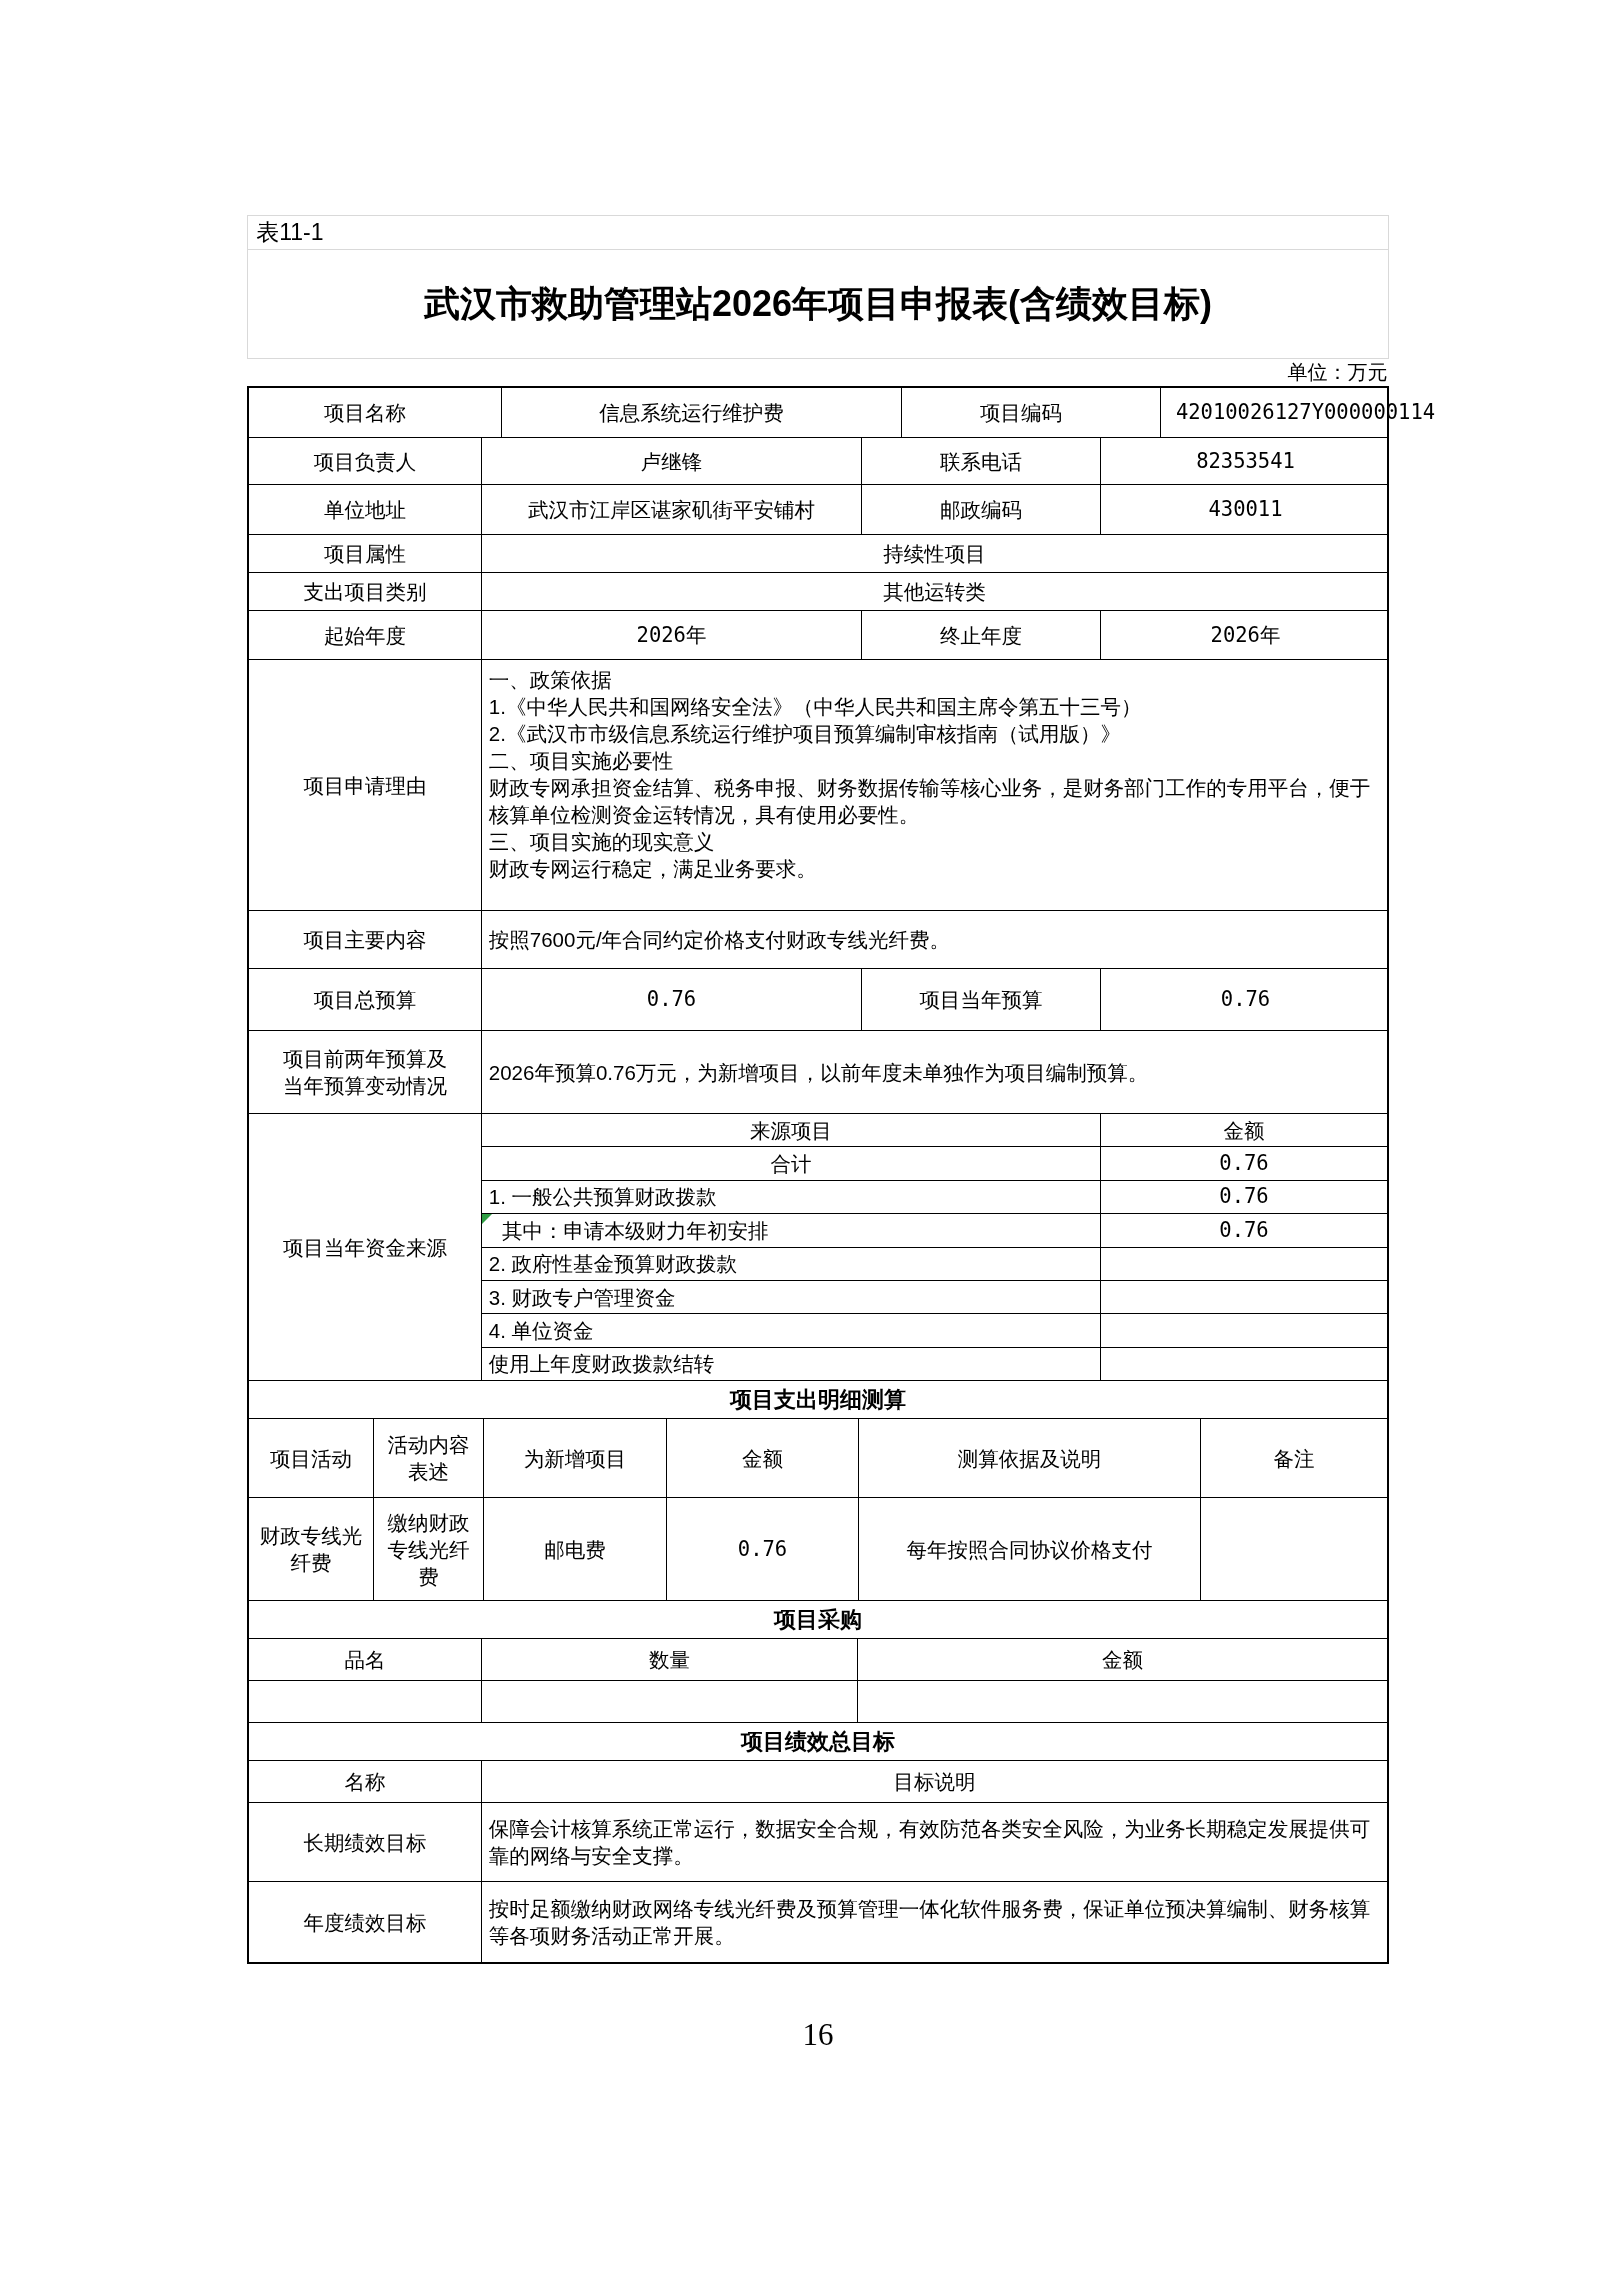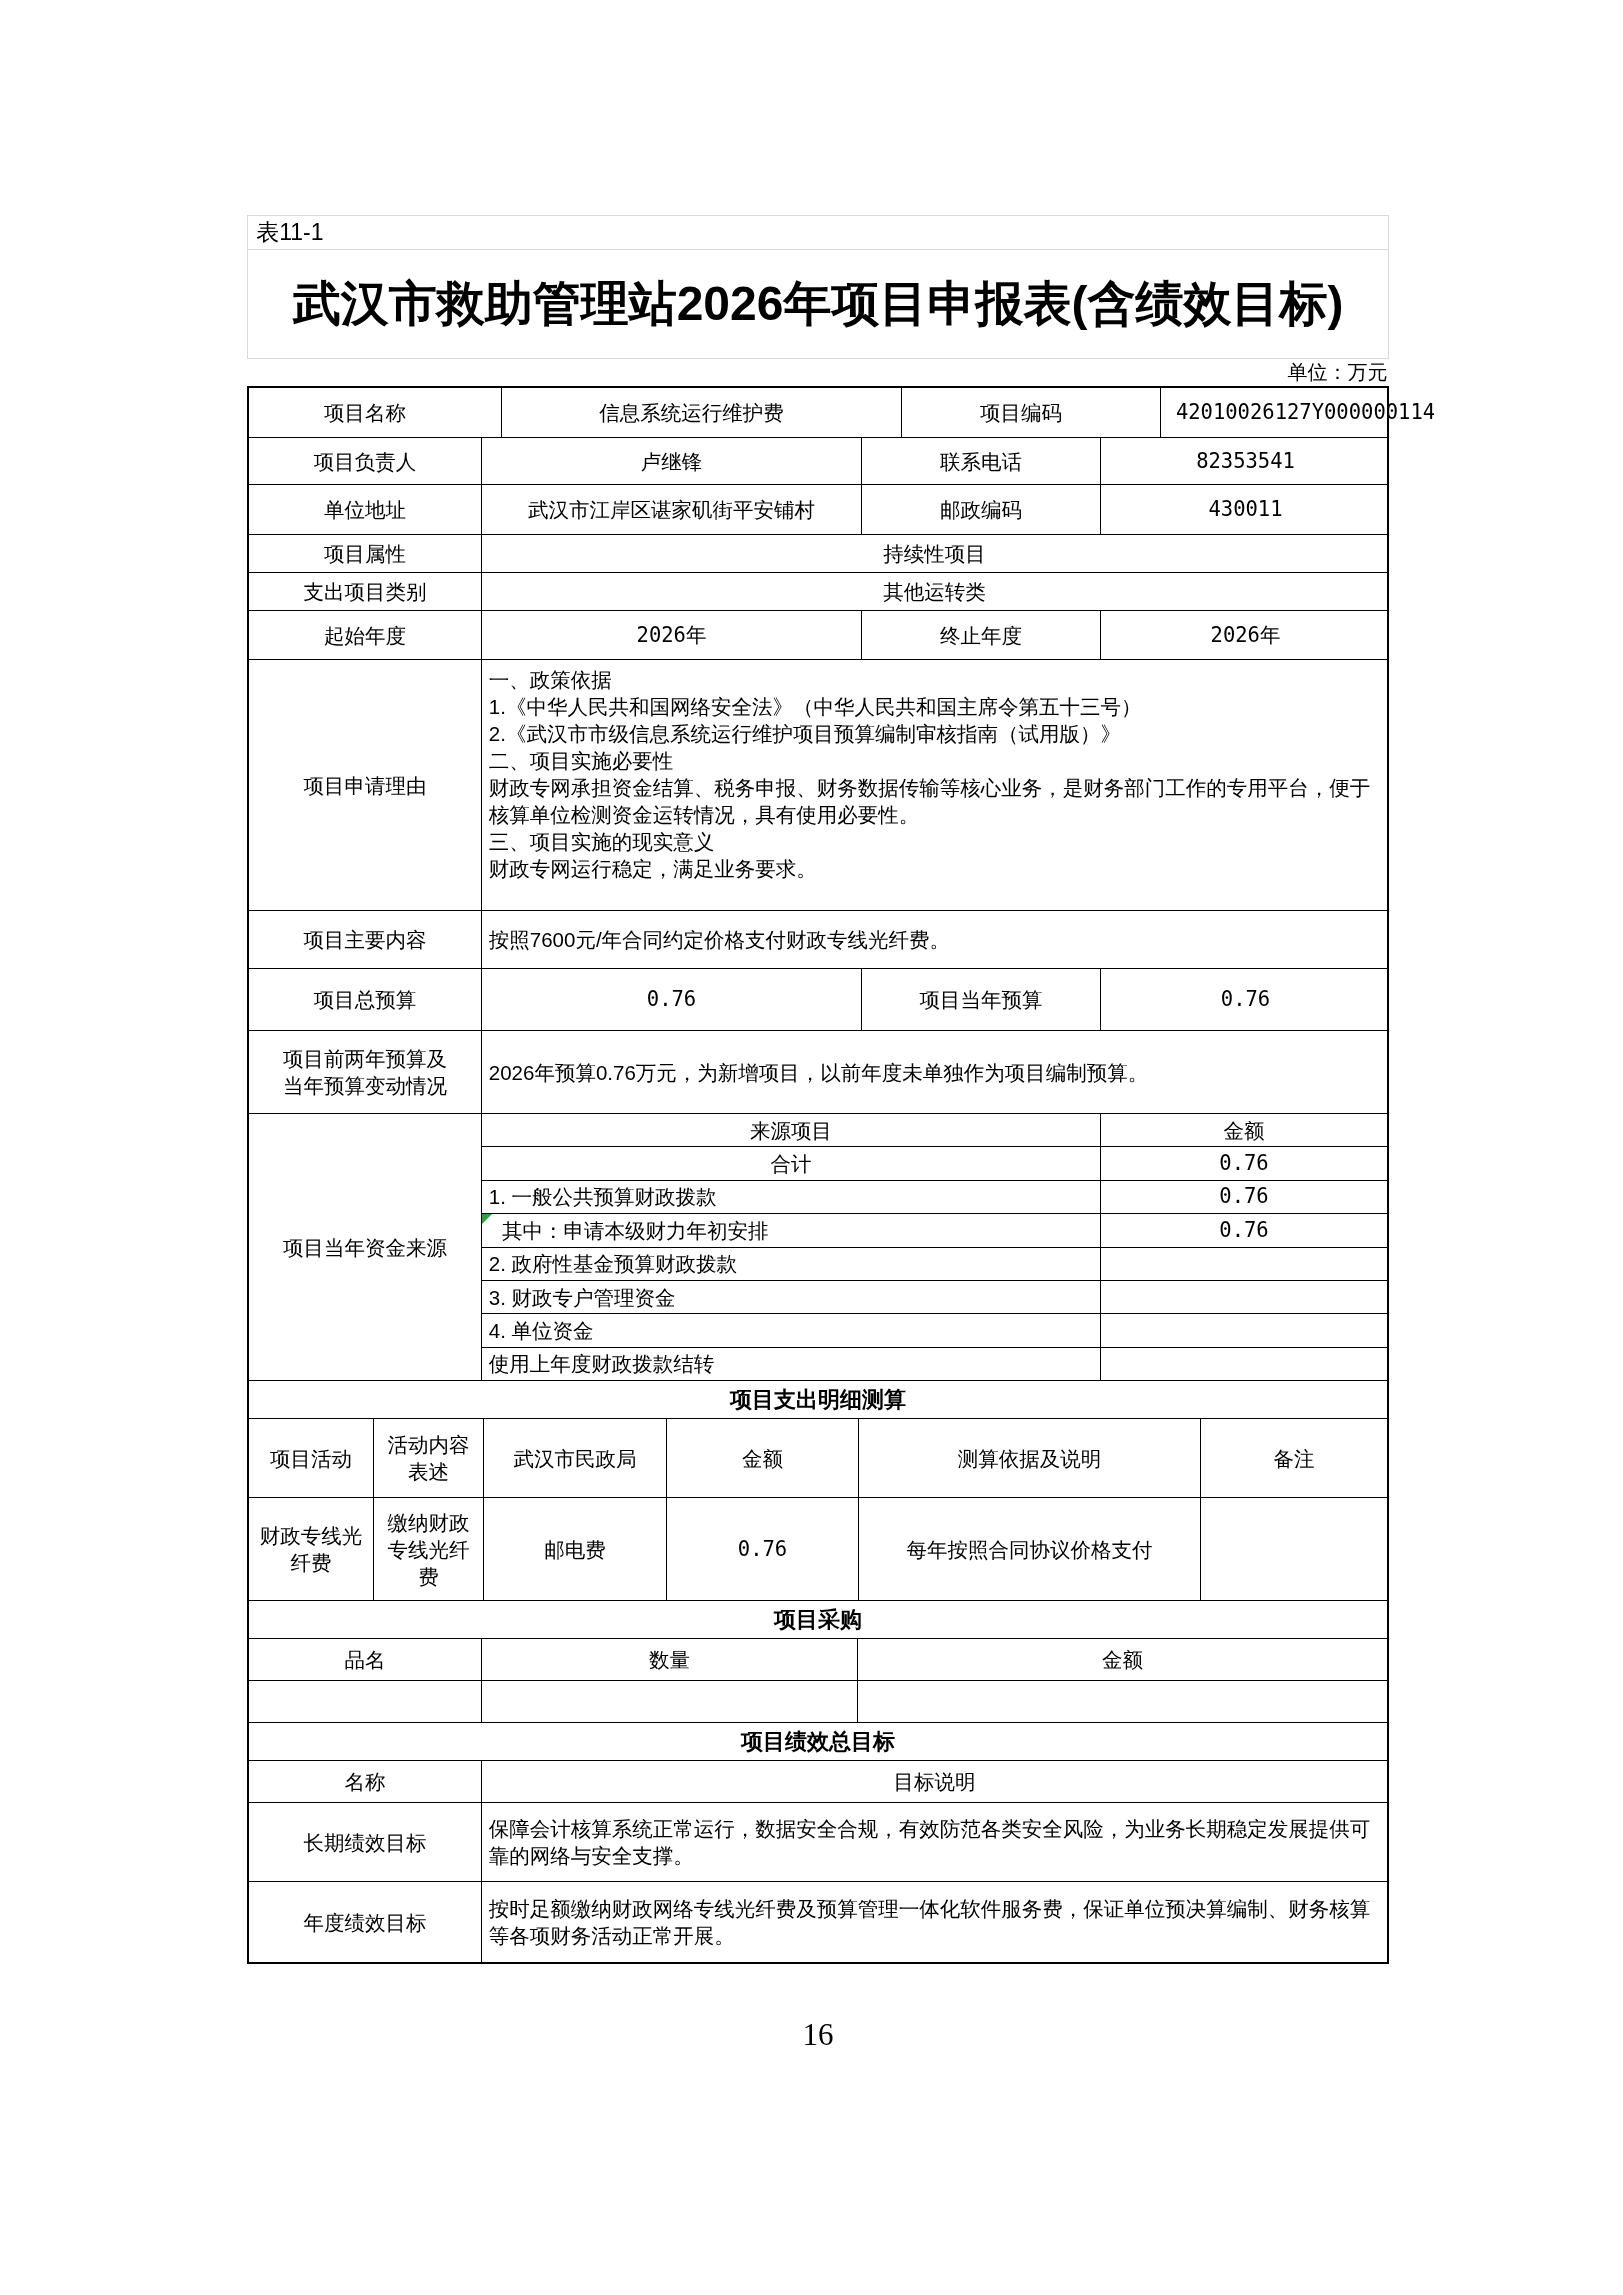--- a/index.html
+++ b/index.html
@@ -28,21 +28,21 @@
   }
   .band-title{
     box-sizing:border-box;
     height:109px;
     border-left:0.7px solid #d9d9d9;
     border-right:0.7px solid #d9d9d9;
     border-bottom:0.7px solid #d9d9d9;
     display:flex;
     align-items:center;
     justify-content:center;
-    font-size:48px;
+    font-size:36px;
     font-weight:bold;
   }
   .band-unit{
     box-sizing:border-box;
     height:27px;
     display:flex;
     align-items:center;
     justify-content:flex-end;
     font-size:20px;
     padding-right:1.4px;
@@ -230,21 +230,21 @@
           </div>
         </div>
       </div>
 
       <div class="row h54">
         <div class="cell rest title-cell">项目支出明细测算</div>
       </div>
       <div class="row h114">
         <div class="cell d1">项目活动</div>
         <div class="cell d2">活动内容表述</div>
-        <div class="cell d3">武汉市民政局</div>
+        <div class="cell d3">为新增项目</div>
         <div class="cell d4">金额</div>
         <div class="cell d5">测算依据及说明</div>
         <div class="cell rest">备注</div>
       </div>
       <div class="row h150">
         <div class="cell d1">财政专线光纤费</div>
         <div class="cell d2">缴纳财政专线光纤费</div>
         <div class="cell d3">邮电费</div>
         <div class="cell d4 num">0.76</div>
         <div class="cell d5">每年按照合同协议价格支付</div>

